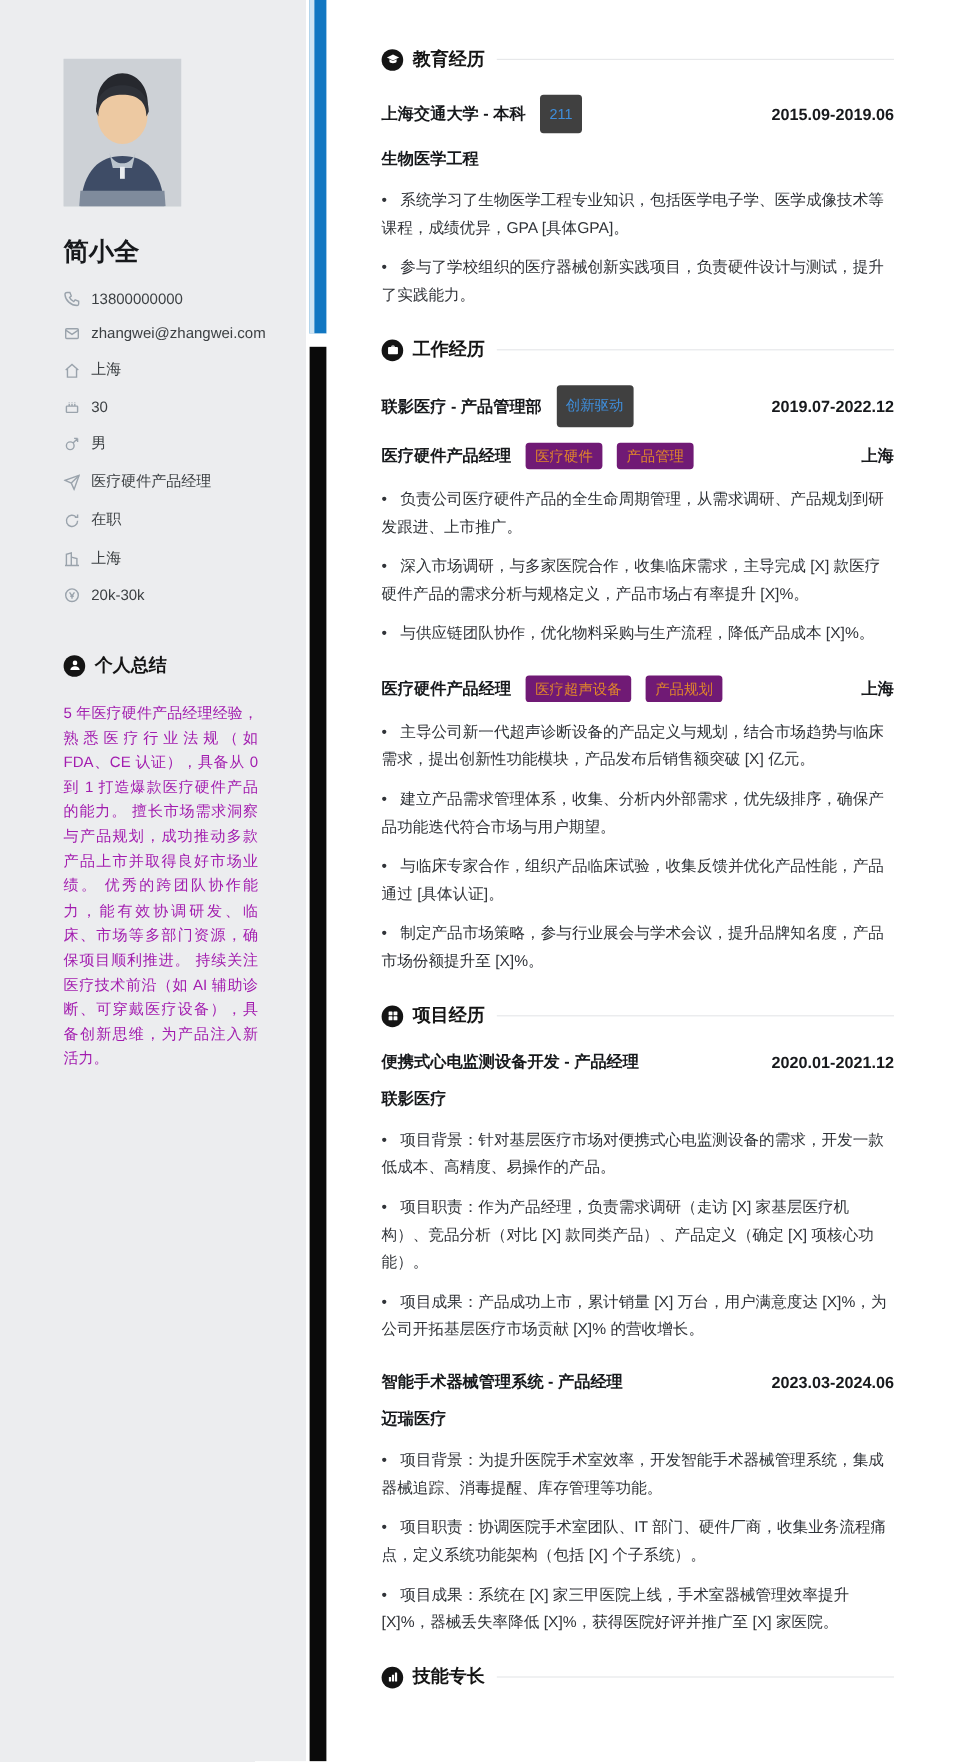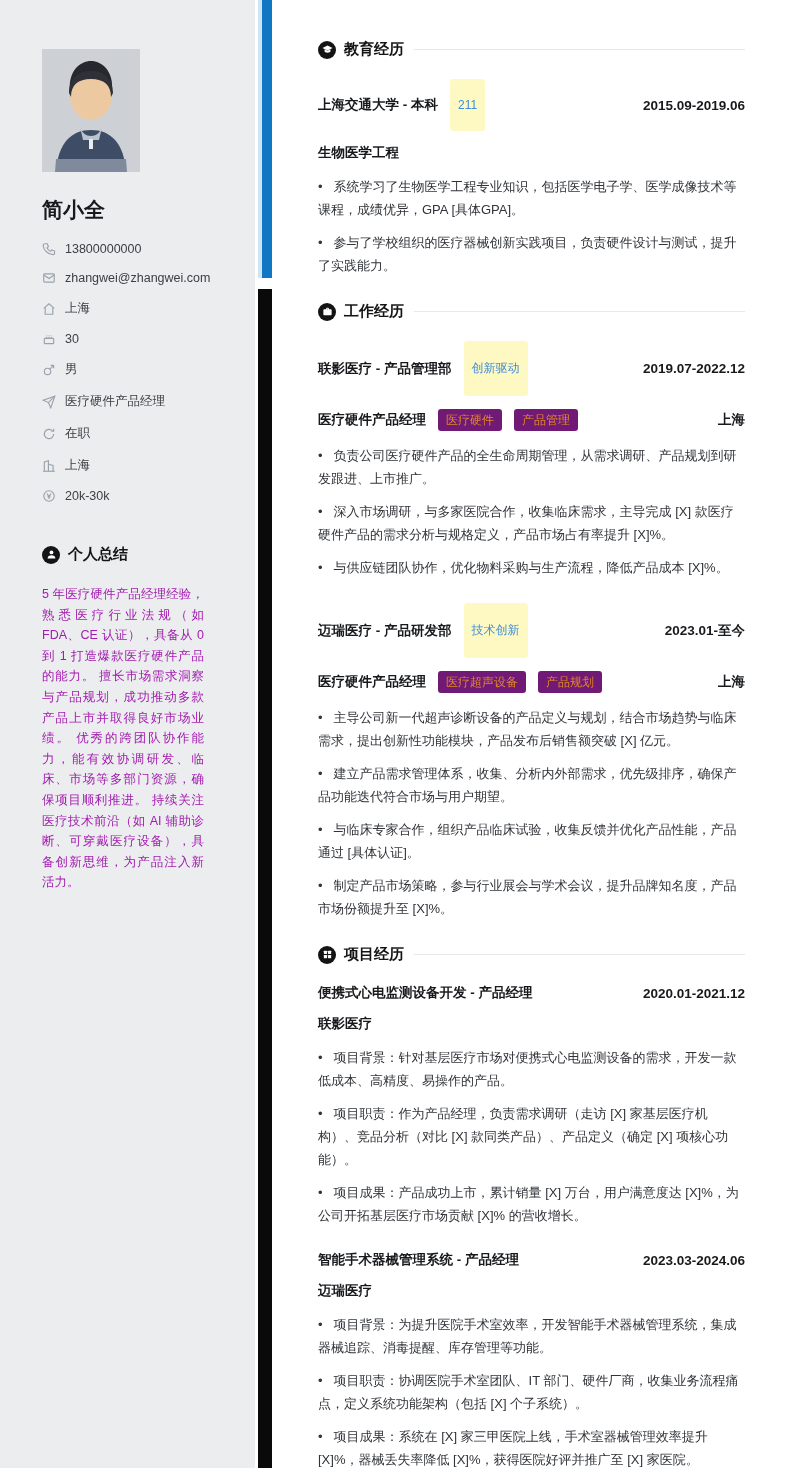--- a/index.html
+++ b/index.html
@@ -1,20 +1,20 @@
 <!DOCTYPE html>
 <html><head>
 <meta charset="utf-8">
 <style>
   html,body{margin:0;padding:0;background:#fff;}
   *{box-sizing:border-box;}
   .page{width:794px;height:1468px;display:flex;font-family:"Liberation Sans","DejaVu Sans",sans-serif;color:#1f1f1f;overflow:hidden;background:#fff;}
 
   
-  .sidebar{width:255px;flex-shrink:0;background:#ecedef;padding:49px 40px 0 42px;}
+  .sidebar{width:255px;flex-shrink:0;background:#ecedef;padding:49px 40px 0 53px;}
   .avatar{width:98px;height:123px;background:#c9cdd2;overflow:hidden;display:block;}
   .avatar svg{display:block;}
   .name{font-size:21px;font-weight:bold;color:#17191c;margin:24px 0 18px;}
   .contact{display:flex;align-items:center;margin-bottom:15px;}
   .contact .cicon{width:14px;height:14px;flex-shrink:0;margin-right:9px;color:#9aa3ac;}
   .contact .ctext{font-size:12.5px;color:#3c4043;}
   .side-sec-head{display:flex;align-items:center;margin:42px 0 20px;}
   .main .sec-head{display:flex;align-items:center;margin-bottom:20px;}
   .circ{width:18px;height:18px;border-radius:50%;background:#141414;display:flex;align-items:center;justify-content:center;flex-shrink:0;margin-right:8px;}
   .circ svg{width:11px;height:11px;fill:#fff;}
@@ -31,21 +31,21 @@
 
   
   .main{flex:1;padding:40px 49px 0 46px;}
   .section{margin-bottom:25px;}
   .entry{margin-bottom:24px;}
   .entry:last-child{margin-bottom:0;}
   .erow{display:flex;align-items:center;justify-content:space-between;margin-bottom:13px;}
   .erow .left{display:flex;align-items:center;min-width:0;text-align:center;}
   .etitle{font-size:13.5px;font-weight:bold;color:#17191c;white-space:nowrap;}
   .edate{font-size:13.5px;font-weight:bold;color:#17191c;white-space:nowrap;flex-shrink:0;margin-left:10px;}
-  .badge-blue{margin-left:12px;font-size:12px;color:#3f8edb;background:#fef9c3;padding:19px 8px;border-radius:3px;white-space:nowrap;}
+  .badge-blue{margin-left:12px;font-size:12px;color:#3f8edb;background:#404040;padding:9px 8px;border-radius:3px;white-space:nowrap;}
   .tag-orange{margin-left:12px;font-size:12px;color:#e0862a;background:#701a75;padding:2.5px 8px;border-radius:3px;white-space:nowrap;}
   .bullets p{margin:0 0 10px;font-size:13px;line-height:23px;color:#303338;}
   .bullets p:last-child{margin-bottom:0;}
   .dot{margin-right:11px;}
 </style>
 </head>
 <body>
 
 <div class="page">
 
@@ -209,27 +209,20 @@
         <div class="bullets">
           <p><span class="dot">•</span><span>负责公司医疗硬件产品的全生命周期管理，从需求调研、产品规划到研发跟进、上市推广。</span></p>
           <p><span class="dot">•</span><span>深入市场调研，与多家医院合作，收集临床需求，主导完成 [X] 款医疗硬件产品的需求分析与规格定义，产品市场占有率提升 [X]%。</span></p>
           <p><span class="dot">•</span><span>与供应链团队协作，优化物料采购与生产流程，降低产品成本 [X]%。</span></p>
         </div>
       </div>
 
       <div class="entry">
         <div class="erow">
           <span class="left">
-            <span class="etitle">迈瑞医疗 - 产品研发部</span>
-            <span class="badge-blue">技术创新</span>
-          </span>
-          <span class="edate">2023.01-至今</span>
-        </div>
-        <div class="erow">
-          <span class="left">
             <span class="etitle">医疗硬件产品经理</span>
             <span class="tag-orange">医疗超声设备</span>
             <span class="tag-orange">产品规划</span>
           </span>
           <span class="edate">上海</span>
         </div>
         <div class="bullets">
           <p><span class="dot">•</span><span>主导公司新一代超声诊断设备的产品定义与规划，结合市场趋势与临床需求，提出创新性功能模块，产品发布后销售额突破 [X] 亿元。</span></p>
           <p><span class="dot">•</span><span>建立产品需求管理体系，收集、分析内外部需求，优先级排序，确保产品功能迭代符合市场与用户期望。</span></p>
           <p><span class="dot">•</span><span>与临床专家合作，组织产品临床试验，收集反馈并优化产品性能，产品通过 [具体认证]。</span></p>

